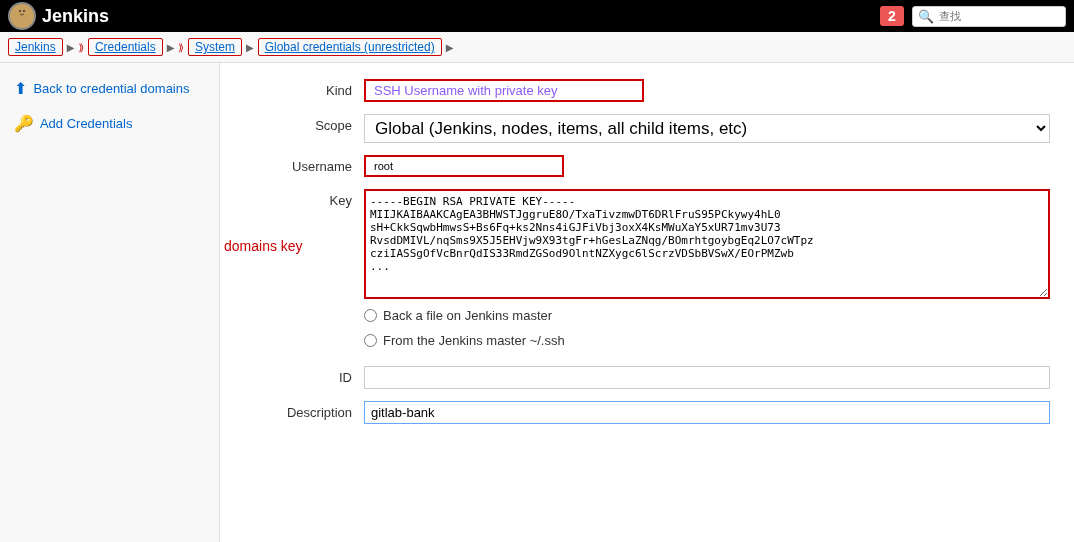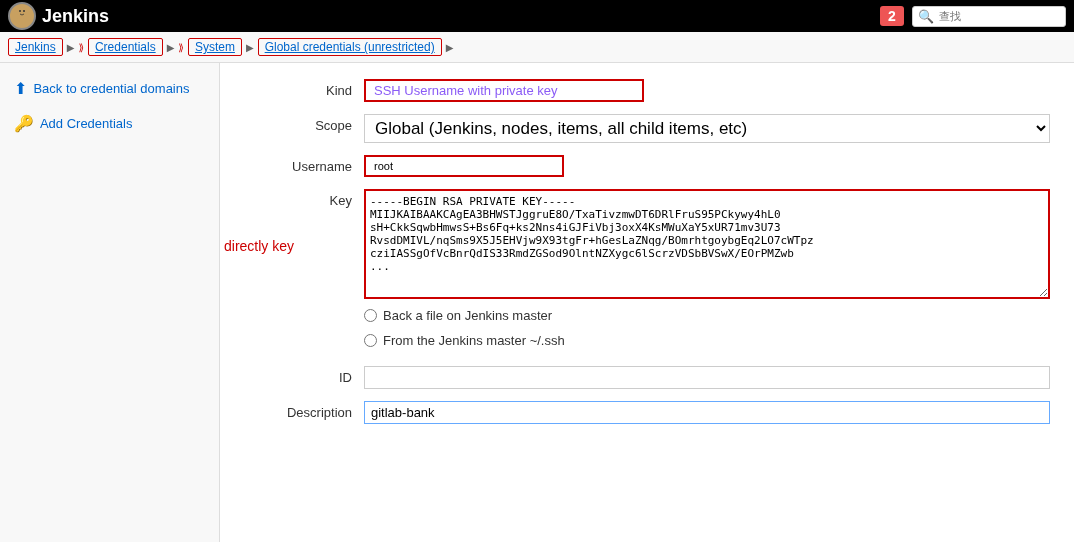--- a/index.html
+++ b/index.html
@@ -196,21 +196,21 @@
       <div class="form-label">Username</div>
       <div class="form-control">
         <input type="text" class="username-input" value="root" style="">
       </div>
     </div>
 
 
     <div class="key-row">
       <div class="key-label">Key</div>
       <div style="flex:1; position:relative;">
-        <span style="position:absolute; left:-140px; top:50%; transform:translateY(-50%); color:#c00; font-size:14px; white-space:nowrap;">directly key</span>
+        <span style="position:absolute; left:-140px; top:50%; transform:translateY(-50%); color:#c00; font-size:14px; white-space:nowrap;">domains key</span>
         <textarea class="key-textarea" style="">-----BEGIN RSA PRIVATE KEY-----
 MIIJKAIBAAKCAgEA3BHWSTJggruE8O/TxaTivzmwDT6DRlFruS95PCkywy4hL0
 sH+CkkSqwbHmwsS+Bs6Fq+ks2Nns4iGJFiVbj3oxX4KsMWuXaY5xUR71mv3U73
 RvsdDMIVL/nqSms9X5J5EHVjw9X93tgFr+hGesLaZNqg/BOmrhtgoybgEq2LO7cWTpz
 cziIASSgOfVcBnrQdIS33RmdZGSod9OlntNZXygc6lScrzVDSbBVSwX/EOrPMZwb
 ...</textarea>
       </div>
     </div>
 
     <div class="form-row" style="margin-left:120px; margin-bottom:4px;">

